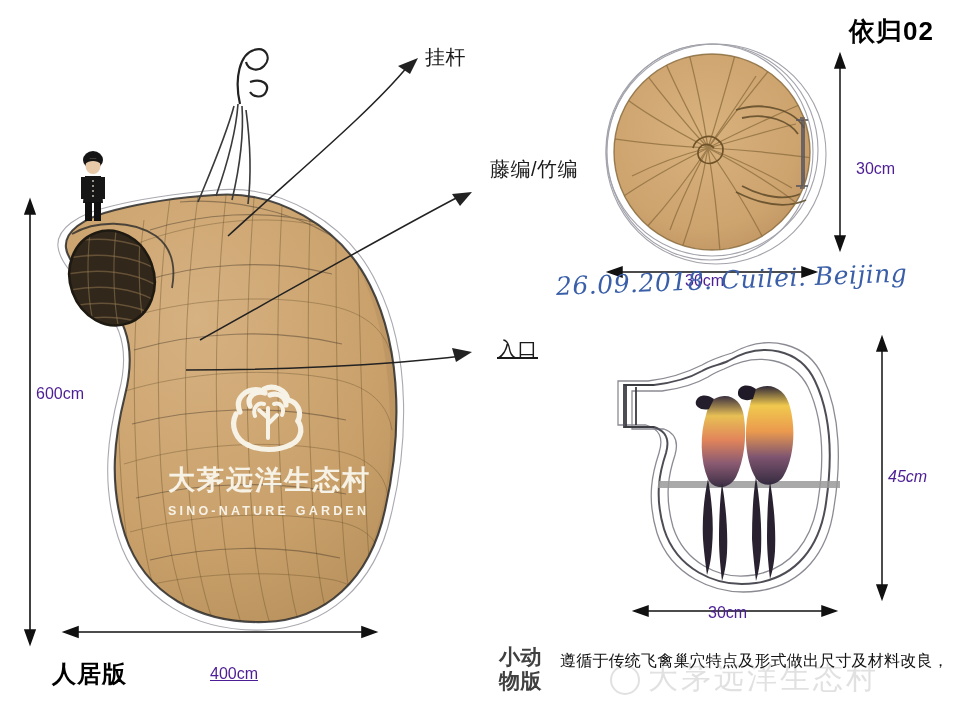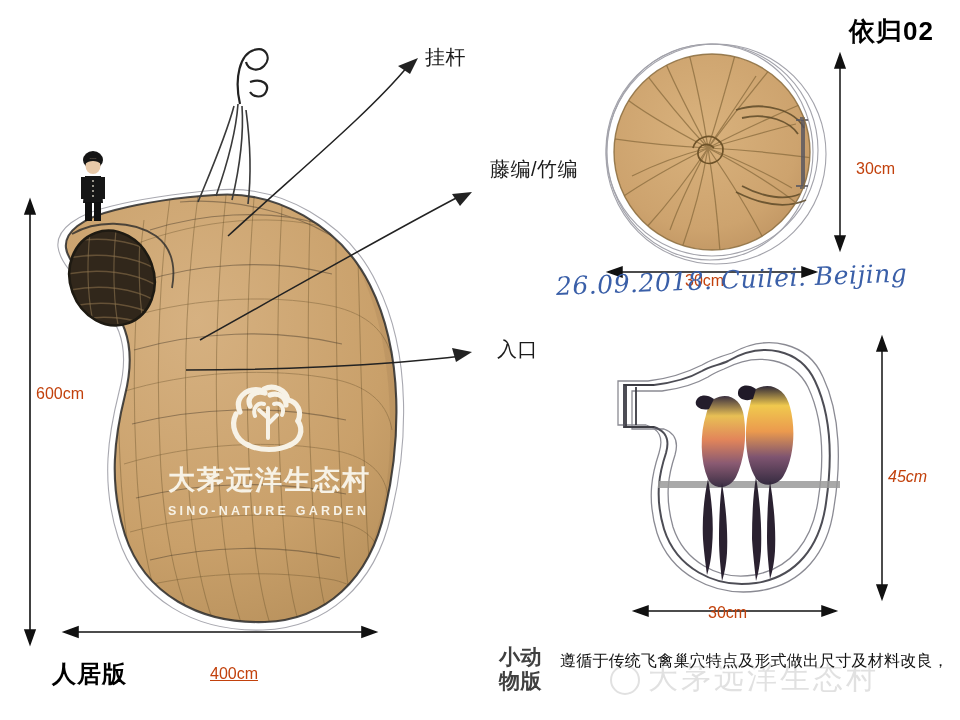--- a/index.html
+++ b/index.html
@@ -22,21 +22,21 @@
   .label-cn {
     font-family: "Liberation Sans", sans-serif;
     font-size: 20px;
     color: #1a1a1a;
     white-space: nowrap;
     letter-spacing: 0.5px;
   }
   .dim-text {
     font-family: "Liberation Sans", sans-serif;
     font-size: 16px;
-    color: #c2410c;
+    color: #4c1d95;
     white-space: nowrap;
   }
   .title-main {
     font-family: "Liberation Sans", sans-serif;
     font-size: 26px;
     font-weight: bold;
     color: #000;
     white-space: nowrap;
     letter-spacing: 1px;
   }
@@ -299,21 +299,21 @@
     </g>
     <g fill="#222">
       <polygon points="238,18 218,26 230,34"></polygon>
       <polygon points="292,152 272,154 280,166"></polygon>
       <polygon points="292,312 272,308 276,322"></polygon>
     </g>
   </svg>
 
   <div class="abs label-cn" style="left:425px; top:44px;text-align:center;">挂杆</div>
   <div class="abs label-cn" style="left:490px; top:156px;">藤编/竹编</div>
-  <div class="abs label-cn" style="left:497px; top:336px;">入口</div>
+  <div class="abs label-cn" style="left:497px; top:336px;text-decoration:underline;">入口</div>
 
   <svg class="abs" style="left:590px; top:30px;" width="260" height="250" viewBox="0 0 260 250">
     <defs>
       <radialGradient id="discShade" cx="45%" cy="40%" r="70%">
         <stop offset="0%" stop-color="#d9b27d"></stop>
         <stop offset="70%" stop-color="#cda36e"></stop>
         <stop offset="100%" stop-color="#bd9260"></stop>
       </radialGradient>
       <clipPath id="discClip">
           <circle cx="122" cy="122" r="98"></circle>

